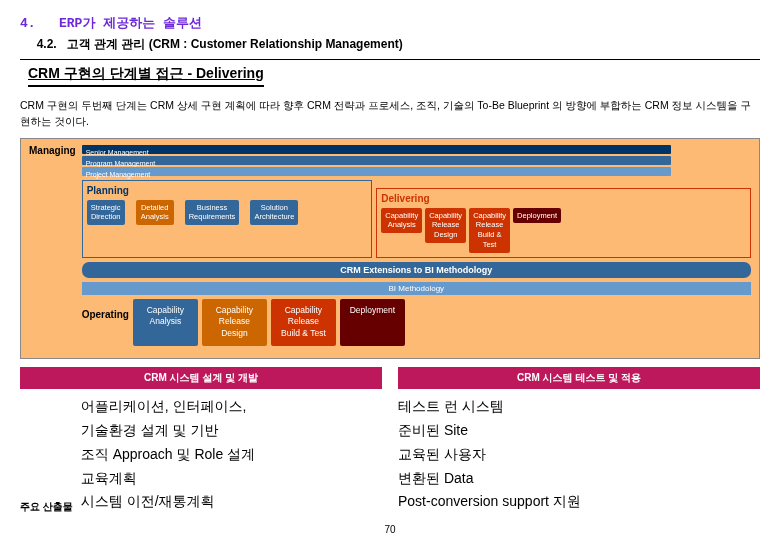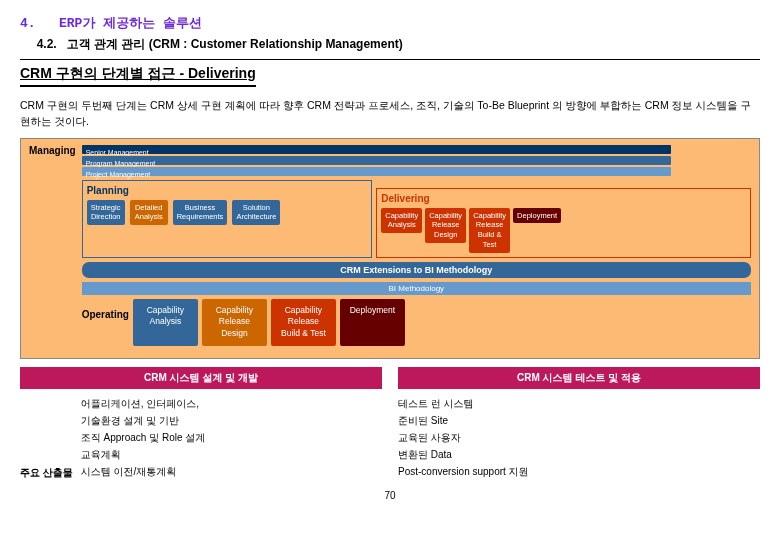--- a/index.html
+++ b/index.html
@@ -91,21 +91,21 @@
       margin-bottom: 4px;
     }
     .section-label-red {
       font-weight: bold;
       font-size: 10px;
       color: #CC3300;
       margin-bottom: 4px;
     }
     .plan-boxes {
       display: flex;
-      gap: 5px;
+      gap: 11px;
       align-items: flex-start;
     }
     .plan-box {
       background: #336699;
       color: #fff;
       font-size: 7.5px;
       text-align: center;
       padding: 3px 4px;
       border-radius: 2px;
       min-width: 38px;
@@ -204,21 +204,21 @@
       margin-bottom: 4px;
     }
     .output-title {
       font-weight: bold;
       font-size: 10px;
       white-space: nowrap;
       color: #000;
       min-width: 45px;
     }
     .output-items {
-      font-size: 10px;
+      font-size: 14px;
       line-height: 1.7;
       color: #000;
     }
     .page-number {
       text-align: center;
       font-size: 10px;
       margin-top: 4px;
       color: #000;
     }
     .divider-line {
@@ -243,21 +243,21 @@
   <div class="sub-title">
     &nbsp;&nbsp;&nbsp;&nbsp;
     <span>4.2.</span>
     &nbsp;
     <span>고객 관계 관리 (CRM : Customer Relationship Management)</span>
   </div>
 </div>
 
 <hr class="divider-line">
 
-<div style="margin-bottom:5px;">
+<div style="margin-bottom:5px;margin-left:8px;">
   <span class="crm-heading crm-impl-heading">CRM 구현의 단계별 접근 - Delivering</span>
 </div>
 
 <div class="description" id="desc-el">CRM 구현의 두번째 단계는 CRM 상세 구현 계획에 따라 향후 CRM 전략과 프로세스, 조직, 기술의 To-Be Blueprint
 의 방향에 부합하는 CRM 정보 시스템을 구현하는 것이다.</div>
 
 <div class="diagram-outer">
 
   <div style="display:flex; align-items:flex-start; gap:6px; margin-bottom:4px;">
     <div class="managing-label">Managing</div>

